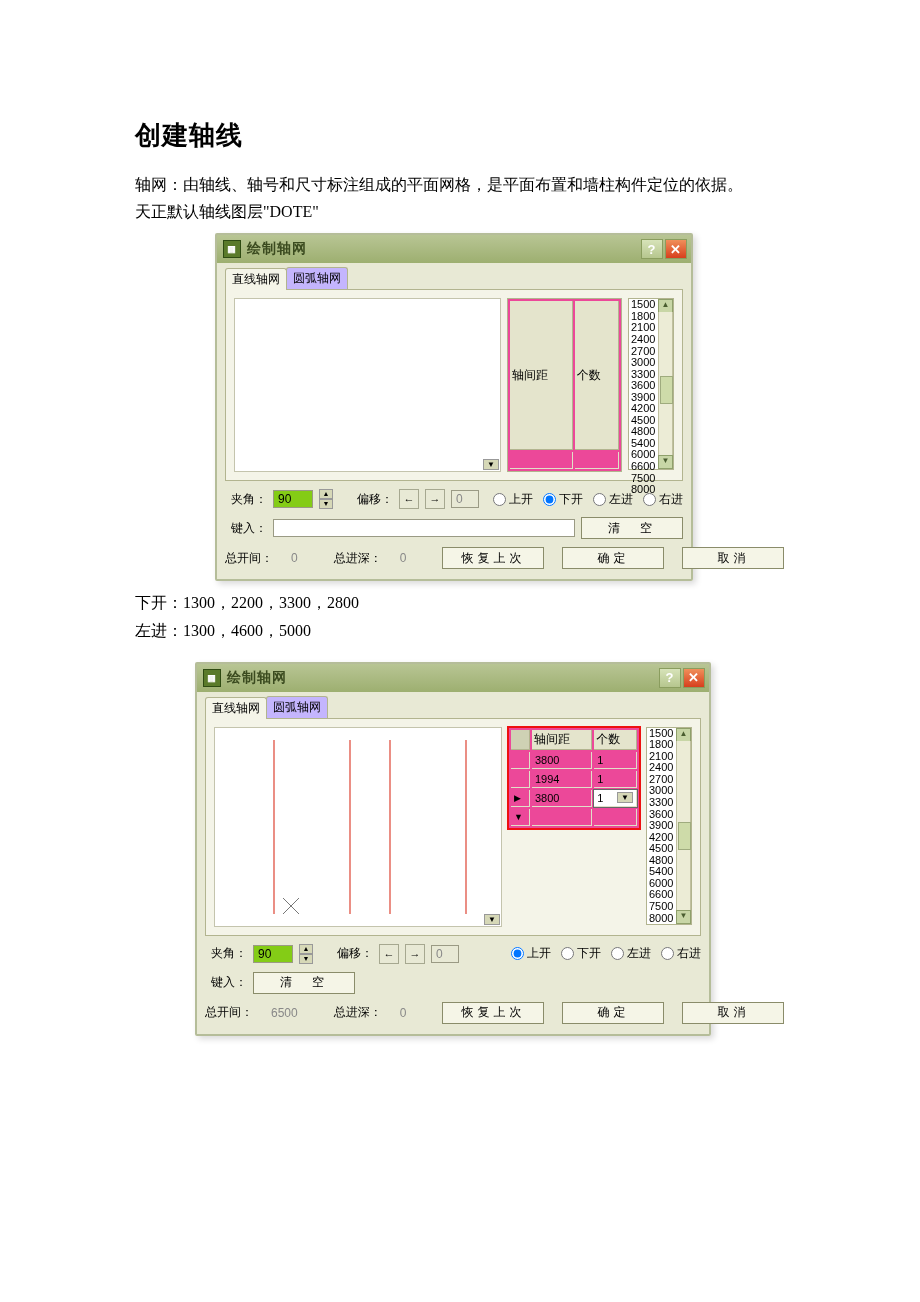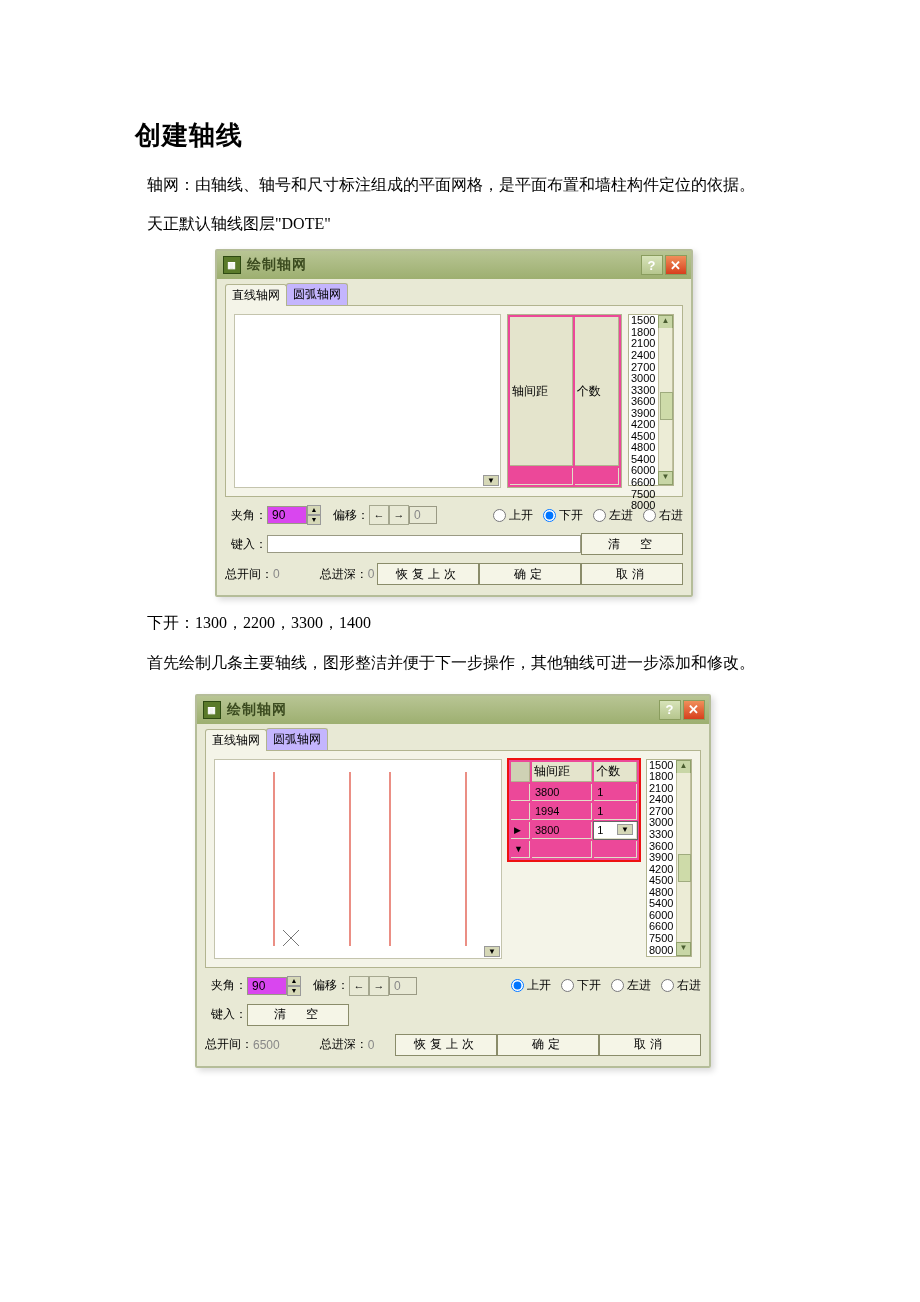--- a/index.html
+++ b/index.html
@@ -1,18 +1,18 @@
 <!DOCTYPE html>
 <html><head>
 <meta charset="utf-8">
 <style>
 html,body{margin:0;padding:0;background:#fff;font-family:"SimSun","宋体",serif;color:#000;font-size:16px}
 .page{width:920px;min-height:1302px;margin:0 auto;padding:118px 130px 80px 135px;box-sizing:border-box}
 h1{font-size:26px;font-weight:bold;margin:0 0 18px 0;letter-spacing:1px}
-.body-text{font-size:16px;line-height:1.7;margin:12px}
+.body-text{font-size:16px;line-height:1.7;margin:0}
 .dialog{width:474px;margin:8px 0 8px 80px;border:2px solid #b5bd99;border-radius:2px;box-shadow:3px 3px 6px rgba(0,0,0,.15);font-family:"SimSun","宋体",sans-serif;font-size:12px}
 .titlebar{height:28px;background:linear-gradient(#b8c594,#9daf70);display:flex;align-items:center;padding:0 4px 0 6px;color:#3b4b1f;font-weight:bold;font-size:14px;letter-spacing:1px}
 .title-ico{width:16px;height:16px;background:#5a7a2a;border:1px solid #2e4a12;margin-right:6px;display:inline-block;font-size:9px;color:#fff;text-align:center;line-height:16px}
 .title-spacer{flex:1}
 .help-btn,.close-btn{width:20px;height:18px;margin-left:2px;border:1px solid #8a9d5e;display:flex;align-items:center;justify-content:center;font-family:Arial;font-size:13px;font-weight:bold}
 .help-btn{background:linear-gradient(#d7e3b9,#b6c68e);color:#fff}
 .close-btn{background:linear-gradient(#f08f5a,#d73f1d);color:#fff}
 .dialog-body{background:#e8e9d5;padding:4px 8px 10px 8px}
 .tabs{display:flex;align-items:flex-end;height:22px;position:relative;border-bottom:1px solid #b2b48f}
 .tab{padding:2px 6px;border:1px solid #b2b48f;border-bottom:none;background:#c4b5fd;margin-right:-1px;font-size:12px;border-radius:3px 3px 0 0}
@@ -25,33 +25,33 @@
 .grid-table td{border-bottom:1px solid #e0e0c8;border-right:1px solid #e0e0c8;font-size:11px;padding:1px 3px;height:14px}
 .grid-table .sel{background:#cfd1b4}
 .dd-arrow{width:14px;background:#d6d8b7;border:1px solid #999;font-size:8px;text-align:center}
 .num-list{width:46px;background:#fff;border:1px solid #b2b48f;font-size:11px;height:172px;box-sizing:border-box;position:relative;padding:0 14px 0 2px}
 .num-list .scroll-up,.num-list .scroll-dn{position:absolute;right:0;width:13px;height:12px;background:#c8d6a6;border:1px solid #8fa06b;font-size:8px;text-align:center;line-height:10px;color:#4a5d30}
 .num-list .scroll-up{top:0}
 .num-list .scroll-dn{bottom:0}
 .num-list .scroll-track{position:absolute;right:0;top:13px;bottom:13px;width:13px;background:#ececd6;border-left:1px solid #c0c0a0;border-right:1px solid #c0c0a0}
 .num-list .scroll-thumb{position:absolute;left:1px;width:11px;height:26px;background:#cedba9;border:1px solid #9fab7e;top:50%}
 .num-list .nlitem{line-height:1.05}
-.row{display:flex;align-items:center;margin-top:8px;font-size:12px}
+.row{display:flex;align-items:center;gap:6px;margin-top:8px;font-size:12px}
 .row-label{min-width:42px;text-align:right}
-.in-small{width:40px;height:18px;background:#d946ef;border:1px solid #9a9a84;font-size:12px;padding:0 4px;box-sizing:border-box}
+.in-small{width:40px;height:18px;background:#84cc16;border:1px solid #9a9a84;font-size:12px;padding:0 4px;box-sizing:border-box}
 .in-wide{flex:1;height:18px;background:#fff;border:1px solid #9a9a84;font-size:12px;padding:0 4px;box-sizing:border-box}
 .in-disabled{background:#e8e9d5;color:#888}
 .spinner{width:14px;height:20px;display:flex;flex-direction:column}
 .spinner div{flex:1;background:#d6d8b7;border:1px solid #999;font-size:7px;text-align:center;line-height:8px}
 .little-btn{width:18px;height:18px;background:#e8e9d5;border:1px solid #a6a890;text-align:center;font-size:11px;line-height:16px}
 .radios{display:flex;gap:10px;font-size:12px;align-items:center}
 .radios label{display:flex;align-items:center;gap:3px}
 .radios input{margin:0}
 .btn{height:20px;min-width:64px;background:#f5f5e7;border:1px solid #8a8c6a;font-size:12px;padding:0 18px;display:inline-flex;align-items:center;justify-content:center;cursor:pointer;letter-spacing:4px}
-.btn-row{display:flex;align-items:center;gap:0;margin-top:8px;font-size:12px}
+.btn-row{display:flex;align-items:center;gap:18px;margin-top:8px;font-size:12px}
 .btn-row .lbl{flex:0 0 auto}
 .grey{color:#888}
 .flex-spacer{flex:1}
 .redbox{outline:2px solid #e11;outline-offset:-1px}
 </style>
 </head>
 <body>
 
 <div class="page">
   <h1>创建轴线</h1>
@@ -156,22 +156,22 @@
         <span class="lbl">总进深：</span>
         <span class="grey">0</span>
         <span class="flex-spacer"></span>
         <span class="btn">恢复上次</span>
         <span class="btn">确定</span>
         <span class="btn">取消</span>
       </div>
     </div>
   </div>
 
-  <p class="body-text">下开：1300，2200，3300，1400</p>
-  <p class="body-text">首先绘制几条主要轴线，图形整洁并便于下一步操作，其他轴线可进一步添加和修改。</p>
+  <p class="body-text">下开：1300，2200，3300，2800</p>
+  <p class="body-text">左进：1300，4600，5000</p>
 
   <div class="dialog" style="width:512px;margin-left:60px;margin-top:18px">
     <div class="titlebar">
       <span class="title-ico">▦</span>
       <span>绘制轴网</span>
       <span class="title-spacer"></span>
       <span class="help-btn">?</span>
       <span class="close-btn">✕</span>
     </div>
     <div class="dialog-body">

